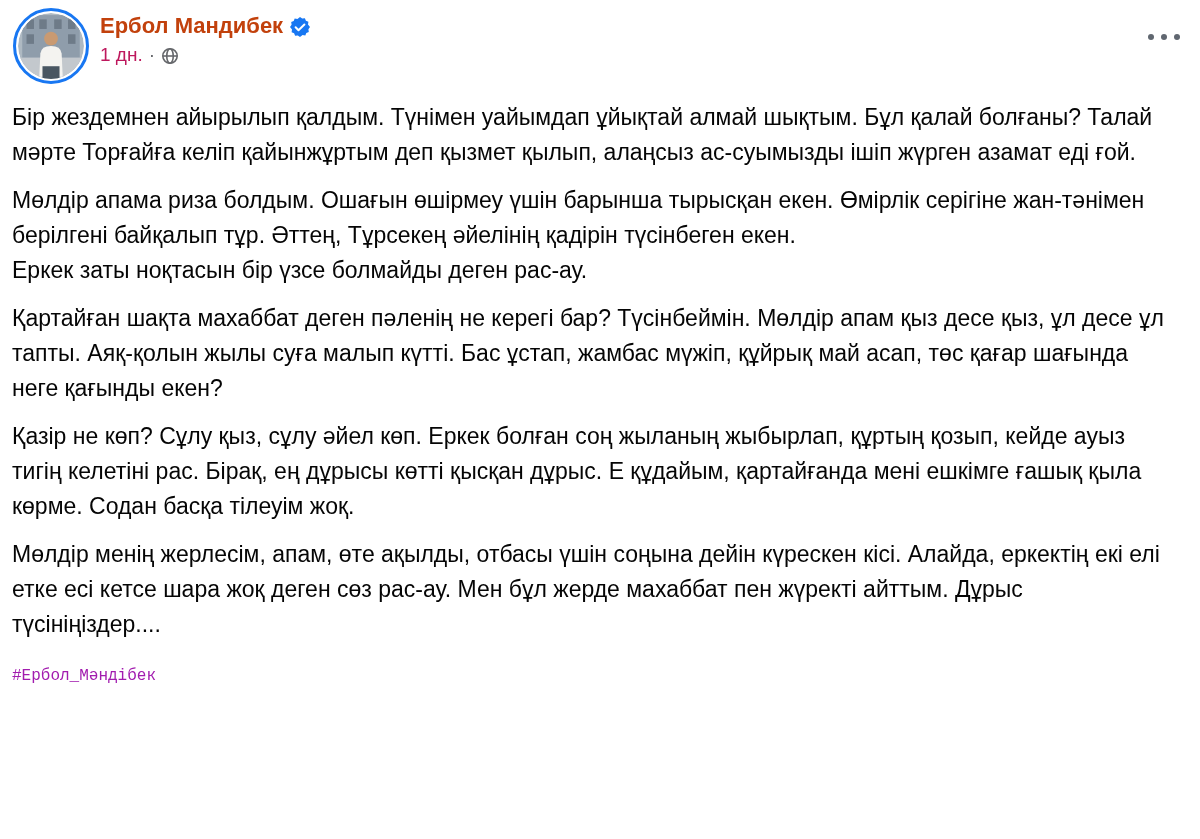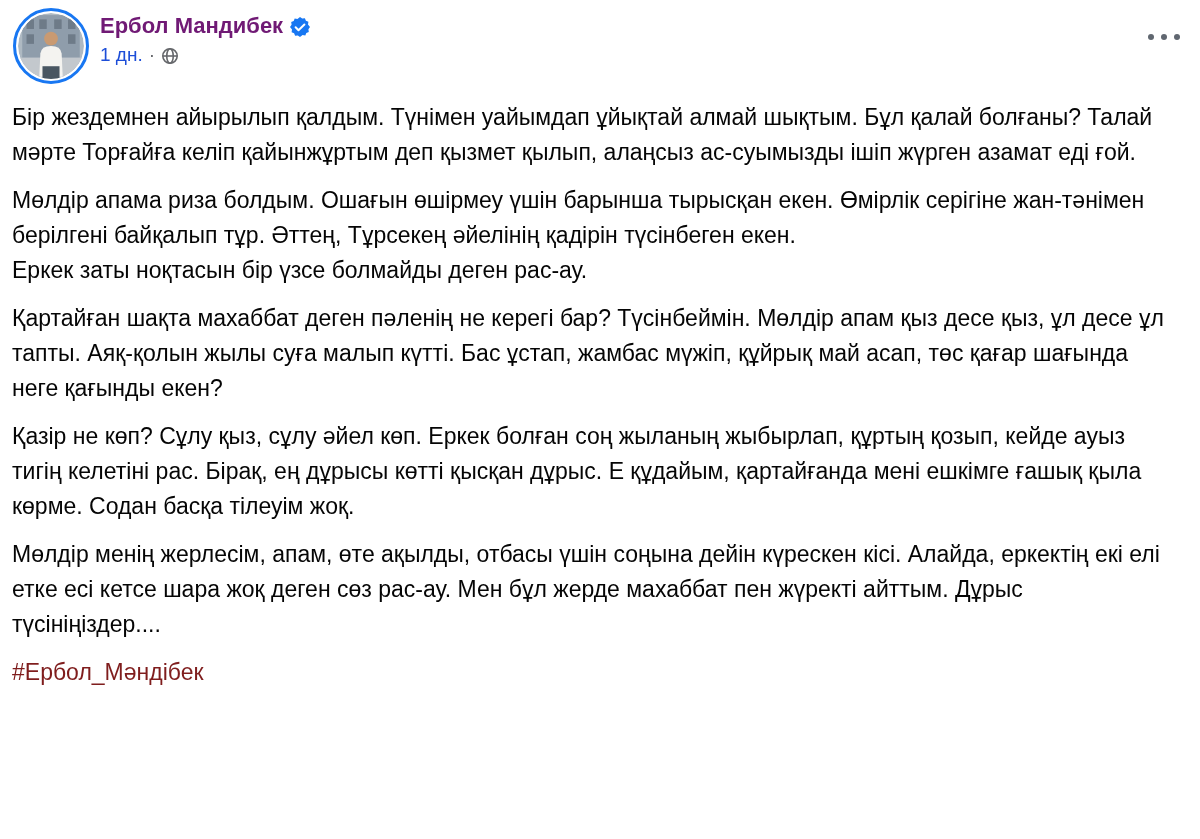--- a/index.html
+++ b/index.html
@@ -33,34 +33,34 @@
     width: 66px; height: 66px;
     border-radius: 50%;
     overflow: hidden;
     display: block;
   }
   .header-text { margin-left: 11px; padding-top: 5px; }
   .author-row { display: flex; align-items: center; gap: 7px; }
   .author-name {
     font-size: 22px;
     font-weight: 700;
-    color: #701a75;
+    color: #c2410c;
     text-decoration: none;
     line-height: 1.2;
   }
   .verified-badge { width: 20px; height: 20px; display: inline-block; margin-top: 2px; }
   .meta-row {
     display: flex;
     align-items: center;
     gap: 6px;
     margin-top: 5px;
     color: #65676B;
     font-size: 19px;
   }
-  .timestamp { color: #1d4ed8; text-decoration: none; }
+  .timestamp { color: #be185d; text-decoration: none; }
   .meta-sep { color: #65676B; }
   .globe-icon { width: 18px; height: 18px; display: inline-block; margin-top: 1px; }
   .more-button {
     position: absolute;
     top: 26px; right: 12px;
     display: flex;
     gap: 7px;
     padding: 8px;
     border-radius: 50%;
     cursor: pointer;
@@ -77,25 +77,26 @@
     padding: 14px 30px 0 12px;
     font-size: 23px;
     line-height: 35px;
     color: #050505;
   }
   .post-body p {
     margin: 0 0 13px 0;
     white-space: pre-line;
   }
   .hashtag-link {
-    color: #7f1d1d;
+    color: #a21caf;
     text-decoration: none;
-    font-size: 23px;
+    font-size: 16px;
     line-height: 35px;
     cursor: pointer;
+    font-family: Liberation Mono, monospace;
   }
 </style>
 </head>
 <body>
 
 <div class="page">
 
   <div class="post-header">
 
     <div class="avatar-ring">

